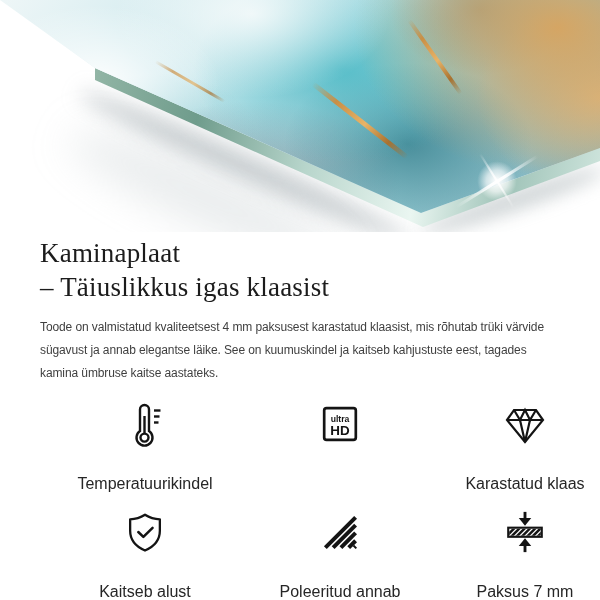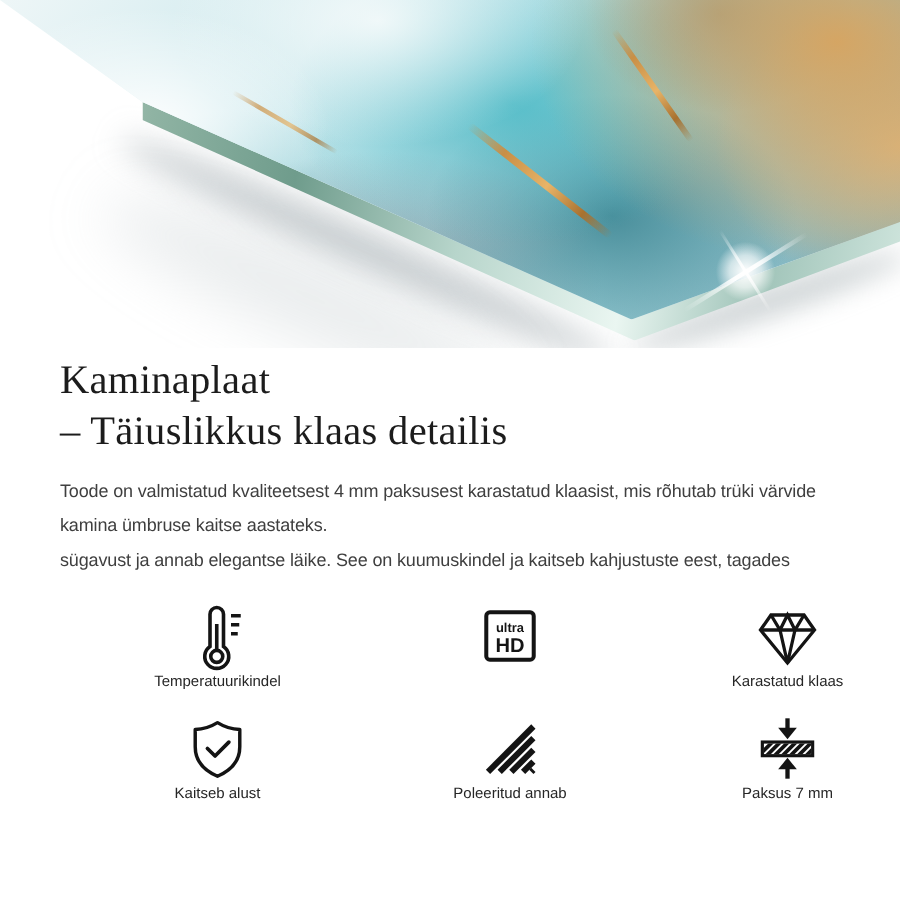--- a/index.html
+++ b/index.html
@@ -62,21 +62,21 @@
   h1 span{display:block;}
   .para{margin:12px 0 0 0;}
   .para span{display:block;white-space:nowrap;font-size:12px;line-height:23px;
      color:#3f3f3f;letter-spacing:-.1px;}
 
   
   .features{margin-top:15px;display:grid;grid-template-columns:190px 200px 170px;
     row-gap:15px;padding:0 20px 0 10px;justify-items:center;}
   .feature{display:flex;flex-direction:column;align-items:center;text-align:right;}
   .ficon{height:48px;display:flex;align-items:center;justify-content:center;}
-  .flabel{margin-top:1px;font-size:10px;color:#262626;}
+  .flabel{margin-top:27px;font-size:16px;color:#262626;}
   .ficon svg{display:block;}
 </style>
 </head>
 <body>
 
 <div class="page">
 
   <div class="hero">
     <div class="shadow shadow-c"></div>
     <div class="shadow shadow-a"></div>
@@ -91,27 +91,27 @@
     <div class="sparkle">
       <div class="beam1"></div>
       <div class="beam2"></div>
       <div class="glow"></div>
     </div>
   </div>
 
   <div class="content">
     <h1>
       <span>Kaminaplaat</span>
-      <span>– Täiuslikkus klaas detailis</span>
+      <span>– Täiuslikkus igas klaasist</span>
     </h1>
 
     <p class="para">
       <span>Toode on valmistatud kvaliteetsest 4 mm paksusest karastatud klaasist, mis rõhutab trüki värvide</span>
+      <span>sügavust ja annab elegantse läike. See on kuumuskindel ja kaitseb kahjustuste eest, tagades</span>
       <span>kamina ümbruse kaitse aastateks.</span>
-      <span>sügavust ja annab elegantse läike. See on kuumuskindel ja kaitseb kahjustuste eest, tagades</span>
     </p>
 
     <div class="features">
 
       <div class="feature">
         <span class="ficon">
           <svg width="48" height="48" viewBox="0 0 48 48" fill="none" stroke="#141414" stroke-width="2.4">
             <path d="M19 31 V9.5 a4.5 4.5 0 0 1 9 0 V31 a8 8 0 1 1 -9 0 z"></path>
             <circle cx="23.5" cy="37.6" r="4"></circle>
             <line x1="23.5" y1="33.4" x2="23.5" y2="16"></line>

